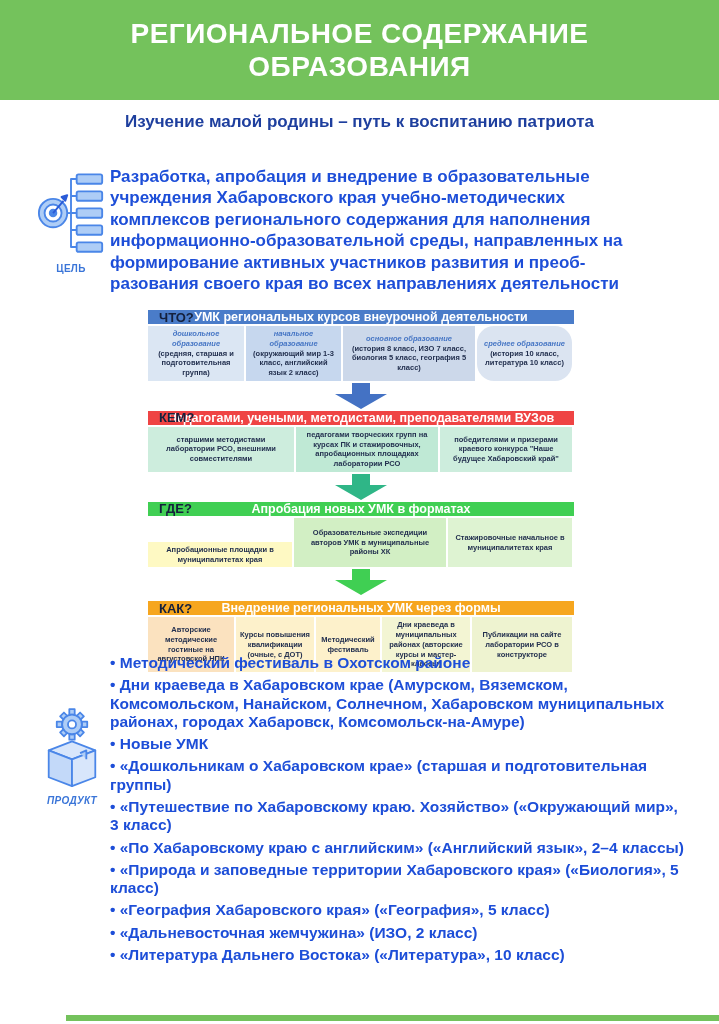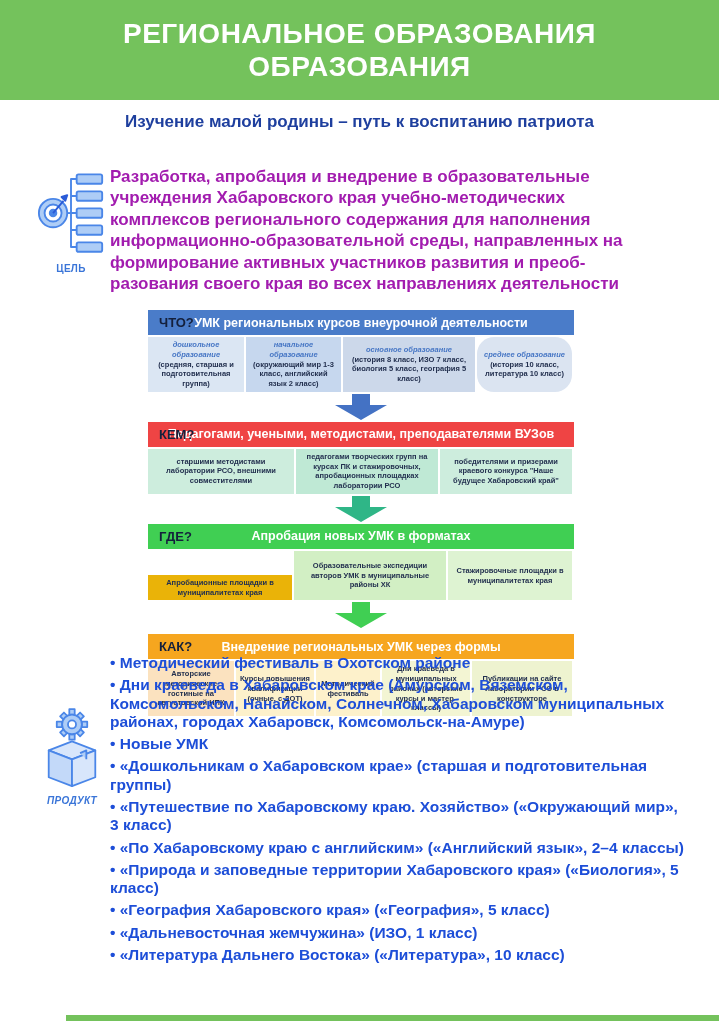--- a/index.html
+++ b/index.html
@@ -11,25 +11,25 @@
           display:flex;flex-direction:column;align-items:center;justify-content:center;}
   .banner .line{color:#ffffff;font-size:28px;font-weight:800;line-height:1.18;letter-spacing:.5px;text-align:center;}
 
   .subtitle{position:absolute;top:112px;left:0;width:719px;text-align:center;
             color:#1e3f9e;font-size:17px;font-weight:700;}
 
   
   .goal{position:absolute;top:166px;left:34px;display:flex;}
   .goal-side{width:74px;display:flex;flex-direction:column;align-items:center;padding-top:6px;}
   .side-label{color:#3a75d8;font-weight:700;font-size:10px;margin-top:3px;letter-spacing:.3px;}
-  .goal-text{width:548px;margin-left:2px;color:#a21caf;font-weight:700;font-size:17px;line-height:1.26;}
+  .goal-text{width:548px;margin-left:2px;color:#1d4ed8;font-weight:700;font-size:17px;line-height:1.26;}
 
   
   .flow{position:absolute;top:310px;left:148px;width:426px;}
-  .frow-header{position:relative;height:25px;display:flex;align-items:center;}
+  .frow-header{position:relative;height:14px;display:flex;align-items:center;}
   .frow-header .q{position:absolute;left:11px;font-weight:800;font-size:13px;color:#14203c;}
   .frow-header .t{width:100%;text-align:center;color:#ffffff;font-weight:700;font-size:12.5px;}
   .hdr-blue{background:#4a7cc9;}
   .hdr-teal{background:#ef4444;}
   .hdr-green{background:#40cf53;}
   .hdr-orange{background:#f6a61f;}
   .cells{display:flex;gap:2px;margin-top:2px;}
   .cell{box-sizing:border-box;padding:3px 4px;font-size:7.5px;font-weight:700;color:#23304f;
         text-align:center;line-height:1.3;display:flex;flex-direction:column;justify-content:center;}
   .cell .ch{font-style:italic;color:#4575c4;}
@@ -45,21 +45,21 @@
   .pitem::before{content:"• ";}
 
   .bottom-bar{position:absolute;left:66px;right:0;bottom:3px;height:6px;background:#74c25c;}
 </style>
 </head>
 <body>
 
 <div class="page">
 
   <div class="banner">
-    <div class="line">РЕГИОНАЛЬНОЕ ОБРАЗОВАНИЯ</div>
+    <div class="line">РЕГИОНАЛЬНОЕ СОДЕРЖАНИЕ</div>
     <div class="line">ОБРАЗОВАНИЯ</div>
   </div>
 
   <div class="subtitle">Изучение малой родины – путь к воспитанию патриота</div>
 
   <div class="goal">
     <div class="goal-side">
       <span>
         <svg width="68" height="84" viewBox="0 0 72 88" fill="none">
           <g stroke="#4a86e8" stroke-width="2" stroke-linejoin="round">
@@ -137,28 +137,28 @@
           <path d="M21 0 H39 V11 H56 L30 26 L4 11 H21 Z" fill="#2fb687"></path>
         </svg>
     </div>
 
     <div>
       <div class="frow-header hdr-green">
         <span class="q">ГДЕ?</span>
         <span class="t">Апробация новых УМК в форматах</span>
       </div>
       <div class="cells">
-        <div class="cell mh25" style="flex:0 0 144px;background:#eab308;margin-top:24px;">
+        <div class="cell mh25" style="flex:0 0 144px;background:#fef9c3;margin-top:24px;">
           <span class="cb">Апробационные площадки в муниципалитетах края</span>
         </div>
         <div class="cell mh25" style="flex:0 0 152px;background:#d2efc4;text-align:center;">
           <span class="cb">Образовательные экспедиции авторов УМК в муниципальные районы ХК</span>
         </div>
         <div class="cell mh25" style="flex:0 0 124px;background:#def3d2;">
-          <span class="cb">Стажировочные площадки в муниципалитетах края</span>
+          <span class="cb">Стажировочные начальное в муниципалитетах края</span>
         </div>
       </div>
     </div>
     <div class="arrow pre4">
       <svg width="60" height="26" viewBox="0 0 60 26">
           <path d="M21 0 H39 V11 H56 L30 26 L4 11 H21 Z" fill="#40cf53"></path>
         </svg>
     </div>
 
     <div>
@@ -215,20 +215,20 @@
     </div>
     <div class="product-items">
       <div class="pitem">Методический фестиваль в Охотском районе</div>
       <div class="pitem">Дни краеведа в Хабаровском крае (Амурском, Вяземском, Комсомольском, Нанайском, Солнечном, Хабаровском муниципальных районах, городах Хабаровск, Комсомольск-на-Амуре)</div>
       <div class="pitem">Новые УМК</div>
       <div class="pitem">«Дошкольникам о Хабаровском крае» (старшая и подготовительная группы)</div>
       <div class="pitem">«Путешествие по Хабаровскому краю. Хозяйство» («Окружающий мир», 3 класс)</div>
       <div class="pitem">«По Хабаровскому краю с английским» («Английский язык», 2–4 классы)</div>
       <div class="pitem">«Природа и заповедные территории Хабаровского края» («Биология», 5 класс)</div>
       <div class="pitem">«География Хабаровского края» («География», 5 класс)</div>
-      <div class="pitem">«Дальневосточная жемчужина» (ИЗО, 1 класс)</div>
+      <div class="pitem">«Дальневосточная жемчужина» (ИЗО, 2 класс)</div>
       <div class="pitem">«Литература Дальнего Востока» («Литература», 10 класс)</div>
     </div>
   </div>
 
   <div class="bottom-bar"></div>
 
 </div>
 
 </body></html>

